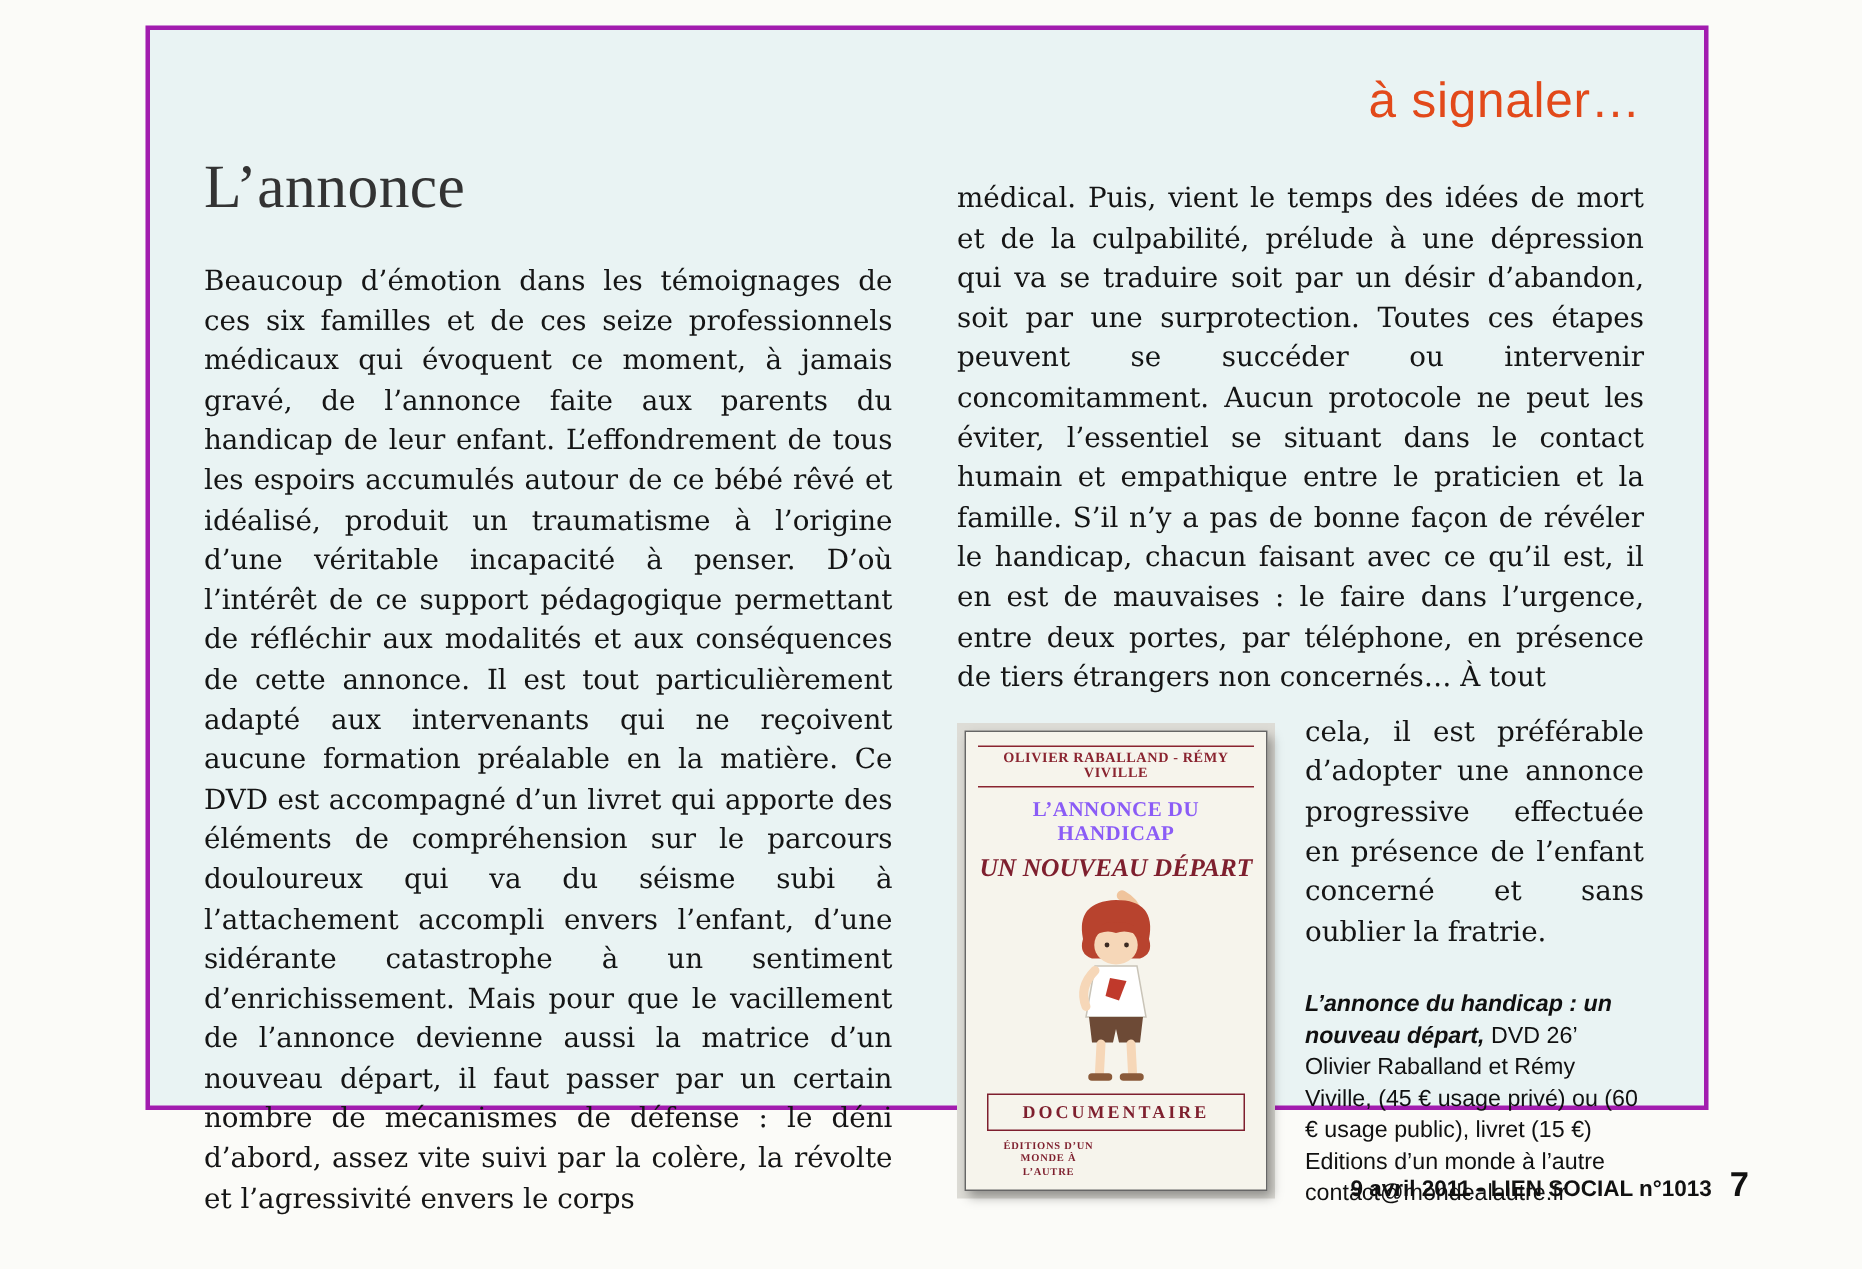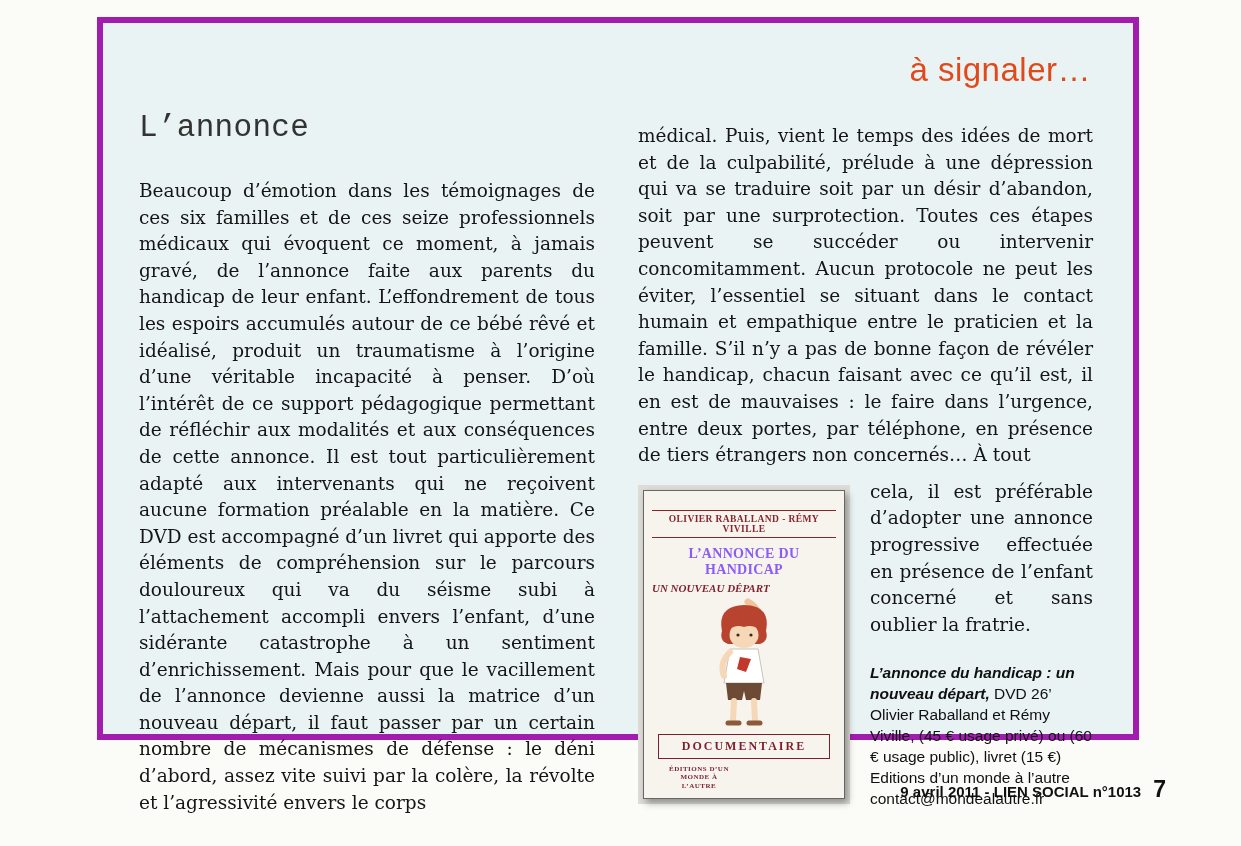--- a/index.html
+++ b/index.html
@@ -10,43 +10,43 @@
     color:#141414;
     position:relative;
     overflow:hidden;
   }
   .sheet { position:relative; width:1241px; height:846px; }
 
   .panel {
     position:absolute; left:97px; top:17px;
     width:1042px; height:723px;
     background:#e9f3f3;
-    border:6px solid #a21caf;
+    border:3px solid #a21caf;
     box-sizing:border-box;
     padding:16px 40px 0 36px;
   }
 
   .signal {
     text-align:right;
     color:#e2491a;
     font-family:"Liberation Sans", sans-serif;
     font-size:33px;
     letter-spacing:0.5px;
     margin:12px 2px 0 0;
   }
 
   .columns { display:flex; gap:28px; margin-top:8px; }
   .col-left  { width:484px; }
   .col-right { width:483px; padding-top:26px;margin-left:15px; }
 
   h1.title {
     margin:6px 0 26px 0;
-    font-family:Liberation Mono, monospace;
+    font-family:Liberation Serif, serif;
     font-weight:400;
-    font-size:31px;
+    font-size:41px;
     line-height:49px;
     color:#333333;
     letter-spacing:0.3px;
   }
 
   p.body {
     margin:0;
     font-size:18.5px;
     line-height:26.6px;
     text-align:justify;
@@ -61,21 +61,21 @@
     width:212px;
     margin:6px 20px 6px 0;
     background:#dddcd6;
     padding:5px;
     box-sizing:border-box;
   }
   .dvd-cover {
     background:#f6f4ec;
     border:1px solid #666;
     box-shadow:3px 4px 7px rgba(0,0,0,0.35);
-    padding:19px 8px 8px 8px;
+    padding:9px 8px 8px 8px;
     font-family:"Liberation Serif", serif;
   }
   .dvd-authors {
     color:#8a2430;
     font-size:9.5px;
     font-weight:700;
     text-align:center;
     letter-spacing:0.4px;
     border-top:1px solid #8a2430;
     border-bottom:1px solid #8a2430;
@@ -86,22 +86,22 @@
     font-weight:700;
     font-size:14px;
     text-align:center;
     margin-top:8px;
     letter-spacing:0.3px;
   }
   .dvd-subtitle {
     color:#7e1f2e;
     font-weight:700;
     font-style:italic;
-    font-size:11px;
-    text-align:left;
+    font-size:17px;
+    text-align:center;
     margin-top:4px;
   }
   .dvd-art { height:134px; display:flex; justify-content:center; align-items:center; margin-top:2px; }
   .dvd-genre {
     border:1px solid #7e1f2e;
     color:#7e1f2e;
     font-weight:700;
     font-size:12px;
     letter-spacing:2px;
     text-align:center;

